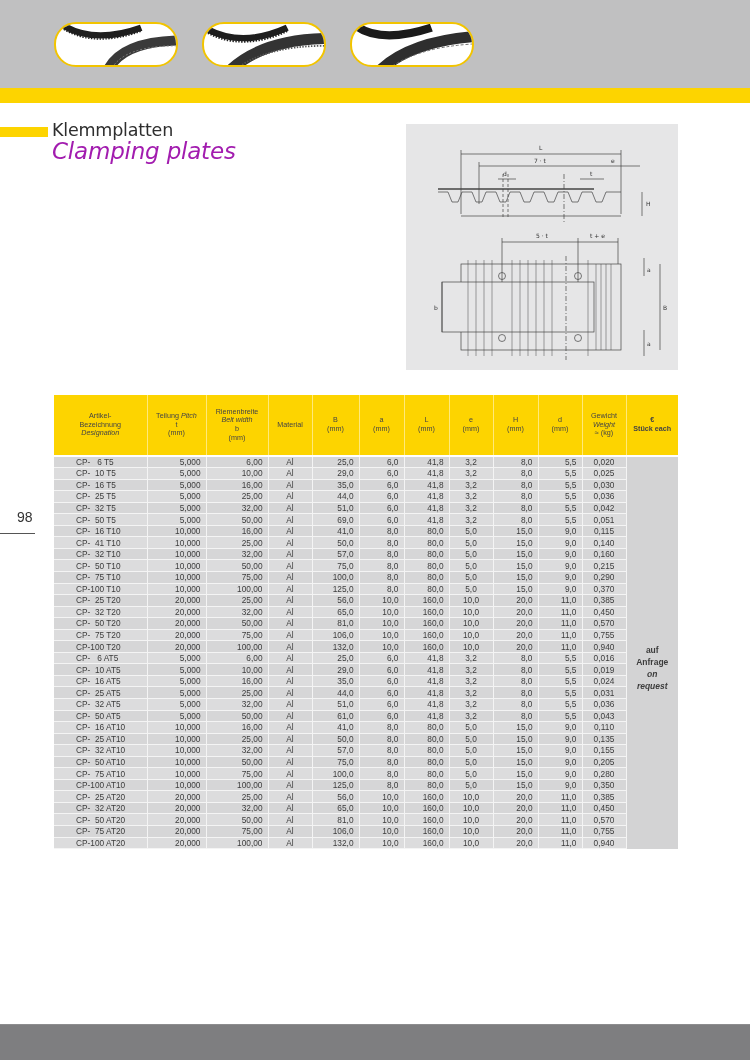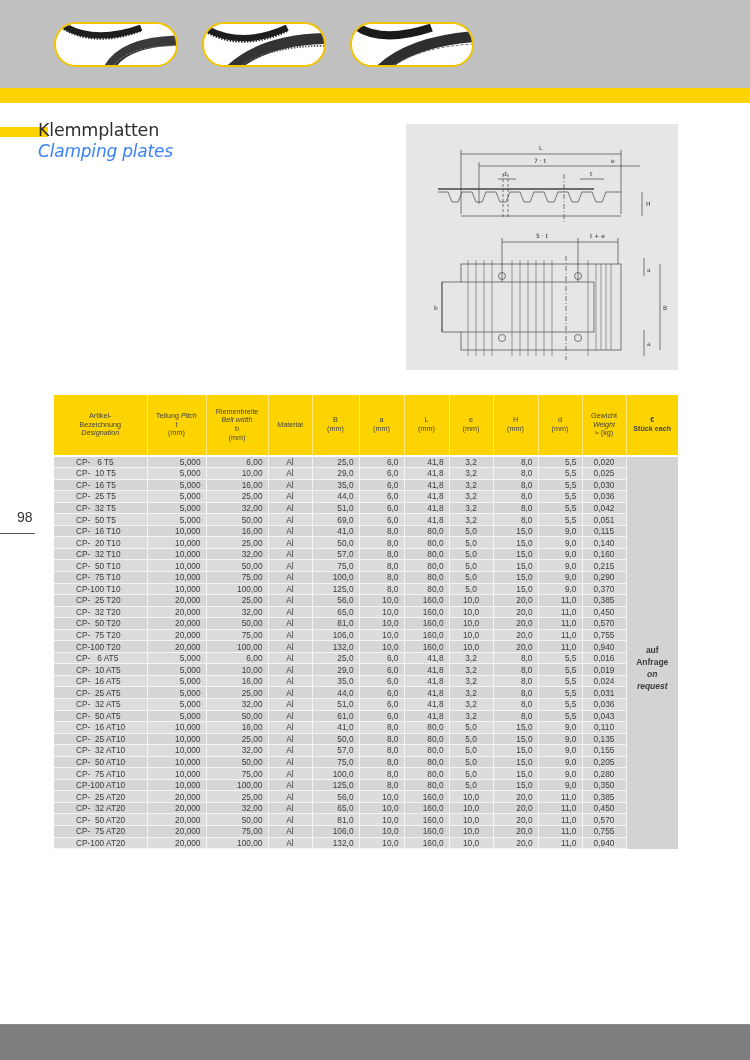--- a/index.html
+++ b/index.html
@@ -9,23 +9,23 @@
     .top-band { position: absolute; left: 0; top: 0; width: 750px; height: 88px; background: #c0c0c1; }
     .yellow-band { position: absolute; left: 0; top: 88px; width: 750px; height: 15px; background: #fdd400; }
 
     .thumb { position: absolute; top: 22px; width: 124px; height: 45px; border: 2px solid #f2c400; border-radius: 22px; background: #ffffff; overflow: hidden; }
     .thumb svg { display: block; width: 100%; height: 100%; }
     .thumb-1 { left: 54px; }
     .thumb-2 { left: 202px; }
     .thumb-3 { left: 350px; }
 
     .title-marker { position: absolute; left: 0; top: 127px; width: 48px; height: 10px; background: #fdd400; }
-    .title-block { position: absolute; left: 38px; top: 120px; width: 330px; }
+    .title-block { position: absolute; left: 52px; top: 120px; width: 330px; }
     .title-de { font-size: 17.5px; line-height: 21px; color: #2e2e2e; font-weight: 500; letter-spacing: -0.2px; }
-    .title-en { font-size: 17px; line-height: 21px; color: #3b82f6; font-style: italic; letter-spacing: -0.2px; }
+    .title-en { font-size: 23px; line-height: 21px; color: #a21caf; font-style: italic; letter-spacing: -0.2px; }
 
     .diagram { position: absolute; left: 406px; top: 124px; width: 272px; height: 246px; background: #e6e6e7; }
     .diagram svg { width: 100%; height: 100%; display: block; }
     .diagram text { font-family: "DejaVu Sans", sans-serif; font-size: 6px; fill: #333; }
 
     .page-number { position: absolute; left: 17px; top: 509px; font-size: 14px; color: #333; font-family: "Liberation Sans", sans-serif; }
     .page-rule { position: absolute; left: 0; top: 533px; width: 35px; height: 1px; background: #555; }
 
     .spec-table { position: absolute; left: 54px; top: 395px; border-collapse: collapse; table-layout: fixed; font-family: "Liberation Sans", sans-serif; }
     .spec-table th {
@@ -304,21 +304,21 @@
         <td class="c" style="white-space: pre;">Al</td>
         <td class="r" style="white-space: pre;">41,0</td>
         <td class="r" style="white-space: pre;">8,0</td>
         <td class="r" style="white-space: pre;">80,0</td>
         <td class="c" style="white-space: pre;">5,0</td>
         <td class="r" style="white-space: pre;">15,0</td>
         <td class="r" style="white-space: pre;">9,0</td>
         <td class="c" style="white-space: pre;">0,115</td>
       </tr>
       <tr class="even">
-        <td class="l" style="white-space: pre;">CP-  20 T10</td>
+        <td class="l" style="white-space: pre;">CP-  41 T10</td>
         <td class="r" style="white-space: pre;">10,000</td>
         <td class="r" style="white-space: pre;">25,00</td>
         <td class="c" style="white-space: pre;">Al</td>
         <td class="r" style="white-space: pre;">50,0</td>
         <td class="r" style="white-space: pre;">8,0</td>
         <td class="r" style="white-space: pre;">80,0</td>
         <td class="c" style="white-space: pre;">5,0</td>
         <td class="r" style="white-space: pre;">15,0</td>
         <td class="r" style="white-space: pre;">9,0</td>
         <td class="c" style="white-space: pre;">0,140</td>

